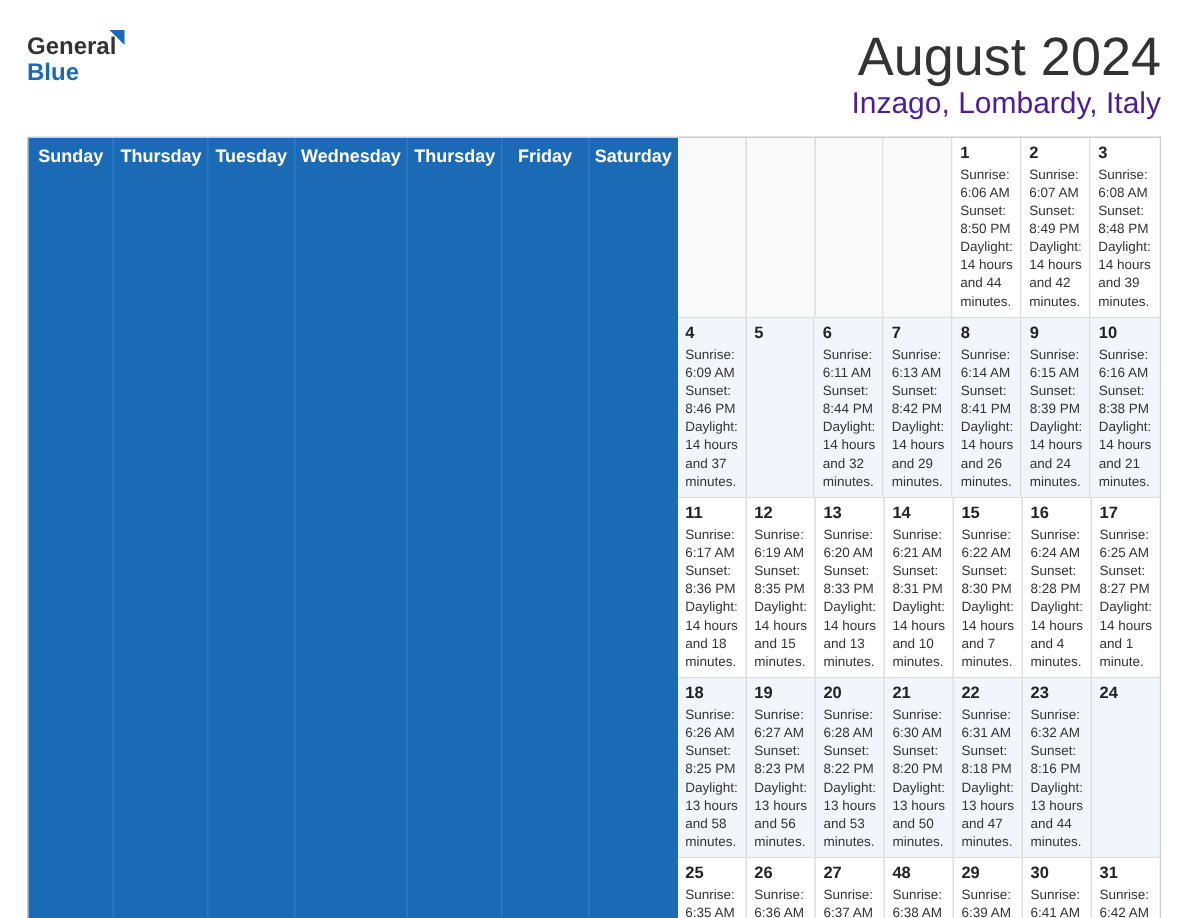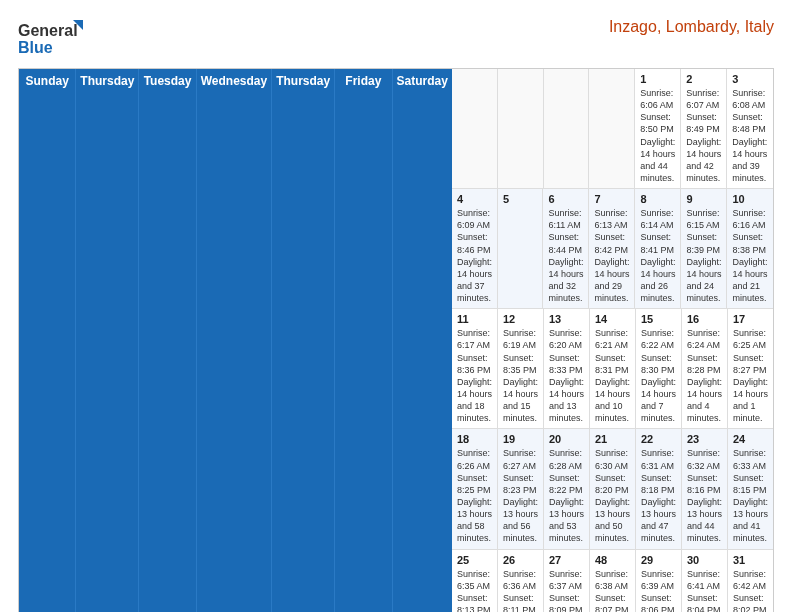--- a/index.html
+++ b/index.html
@@ -32,22 +32,22 @@
     .title-block {
       text-align: right;
     }
     .main-title {
       font-size: 36px;
       font-weight: normal;
       color: #333;
       line-height: 1.1;
     }
     .subtitle {
-      font-size: 16px;
-      color: #c2410c;
+      font-size: 20px;
+      color: #4c1d95;
     }
     .calendar {
       flex: 1;
       display: flex;
       border: 1px solid #ccc;
     }
     .cal-header-row {
       display: grid;
       grid-template-columns: repeat(7, 1fr);
       background: #1a6ab5;
@@ -120,20 +120,21 @@
 <div class="page">
   <div class="header">
     <div class="logo">
         <svg width="70" height="40" viewBox="0 0 70 40">
           <text x="0" y="18" font-size="16" font-weight="bold" fill="#333" font-family="Arial">General</text>
           <text x="0" y="35" font-size="16" font-weight="bold" fill="#1a6ab5" font-family="Arial">Blue</text>
           <polygon points="55,2 65,2 65,12" fill="#1a6ab5"></polygon>
         </svg>
       </div>
     <div class="title-block">
+      <div class="main-title">August 2024</div>
       <div class="subtitle">Inzago, Lombardy, Italy</div>
     </div>
   </div>
 
   <div class="calendar">
     <div class="cal-header-row">
     <div class="cal-header-cell">Sunday</div>
         <div class="cal-header-cell">Thursday</div>
         <div class="cal-header-cell">Tuesday</div>
         <div class="cal-header-cell">Wednesday</div>
@@ -239,21 +240,20 @@
           <div class="cal-cell alt-row">
             <div class="day-num">22</div>
             <div class="cell-text">Sunrise: 6:31 AM<br>Sunset: 8:18 PM<br>Daylight: 13 hours and 47 minutes.</div>
           </div>
           <div class="cal-cell alt-row">
             <div class="day-num">23</div>
             <div class="cell-text">Sunrise: 6:32 AM<br>Sunset: 8:16 PM<br>Daylight: 13 hours and 44 minutes.</div>
           </div>
           <div class="cal-cell alt-row">
             <div class="day-num">24</div>
-            <div class="cell-text">Sunrise: 6:33 AM<br>Sunset: 8:15 PM<br>Daylight: 13 hours and 41 minutes.</div>
           </div>
         </div>
         <div class="cal-week">
           <div class="cal-cell">
             <div class="day-num">25</div>
             <div class="cell-text">Sunrise: 6:35 AM<br>Sunset: 8:13 PM<br>Daylight: 13 hours and 38 minutes.</div>
           </div>
           <div class="cal-cell">
             <div class="day-num">26</div>
             <div class="cell-text">Sunrise: 6:36 AM<br>Sunset: 8:11 PM<br>Daylight: 13 hours and 35 minutes.</div>

